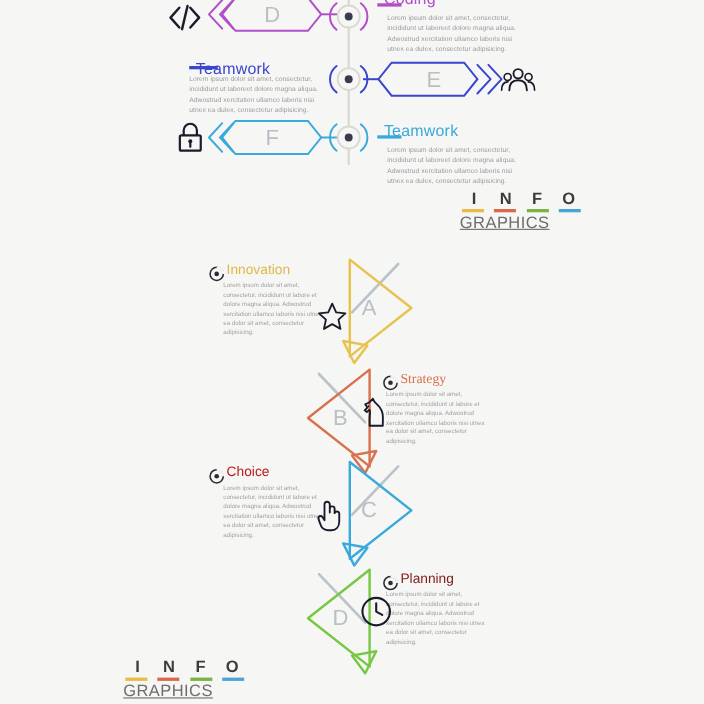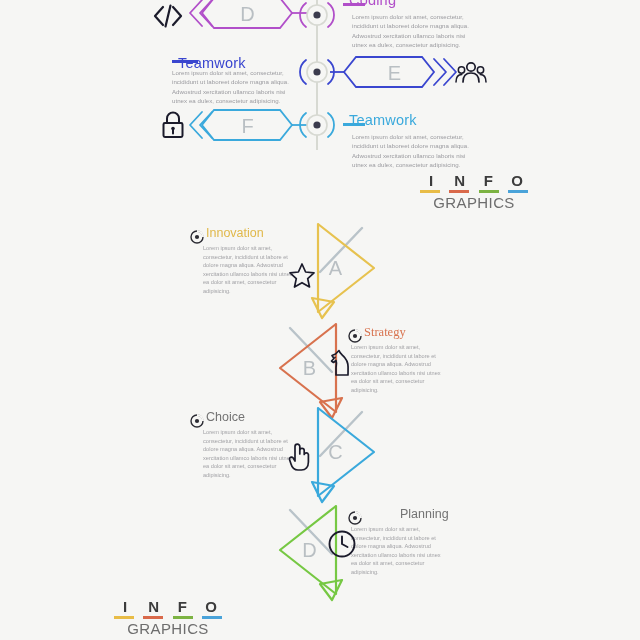--- a/index.html
+++ b/index.html
@@ -47,22 +47,23 @@
     display:flex;justify-content:space-between;
     padding:0 2px 0 2px;
   }
   .logo-letter{
     font-size:15px;font-weight:700;color:#3c3c3c;letter-spacing:0;
     text-align:center;width:22px;
   }
   .logo-bars{display:flex;justify-content:space-between;margin-top:1px;padding:0 2px;}
   .logo-bar{height:3px;width:20px;}
   .logo-graphics{
-    text-align:center;font-size:15px;color:#6d6d6d;letter-spacing:.4px;
+    text-align:left;font-size:15px;color:#6d6d6d;letter-spacing:.4px;
     margin-top:1px;
+    text-decoration:underline;
   }
 
   
   .sect-title{
     font-size:12.5px;font-weight:400;white-space:nowrap;
   }
   .sect-body{
     font-size:5.6px;line-height:8.6px;color:#a2a2a6;width:96px;
   }
   svg{display:block;overflow:visible;}
@@ -173,21 +174,21 @@
     </div>
     <div class="logo-bars">
       <span class="logo-bar" style="background:#e8bc46;"></span>
       <span class="logo-bar" style="background:#d9694a;"></span>
       <span class="logo-bar" style="background:#7cb342;"></span>
       <span class="logo-bar" style="background:#4aa3d9;"></span>
     </div>
     <div class="logo-graphics">GRAPHICS</div>
   </div>
 
-  <div class="abs" style="left:0;top:212px;width:564px;height:380px;">
+  <div class="abs" style="left:0;top:224px;width:564px;height:380px;">
 
     <svg class="abs" style="left:190px;top:18px;" width="14" height="14" viewBox="0 0 14 14">
       <circle cx="7" cy="7" r="6" fill="none" stroke="#2b2b33" stroke-width="1.4"></circle>
       <path d="M7 1 A6 6 0 0 1 13 7" fill="none" stroke="#f6f6f4" stroke-width="2"></path>
       <circle cx="7" cy="7" r="2.1" fill="#2b2b33"></circle>
     </svg>
     <div class="abs sect-title" style="left:206px;top:14px;color:#e0b84a;">Innovation</div>
     <div class="abs sect-body" style="left:203px;top:32px;">Lorem ipsum dolor sit amet, consectetur, incididunt ut labore et dolore magna aliqua. Adwostrud xercitation ullamco laboris nisi utnex ea dolor sit amet, consectetur adipisicing.</div>
 
     <svg class="abs" style="left:288px;top:50px;" width="28" height="28" viewBox="0 0 28 28">
@@ -221,21 +222,21 @@
     <svg class="abs" style="left:327px;top:135px;" width="26" height="30" viewBox="0 0 26 30">
       <path d="M9 28 L21 28 C21 20 22 16 18 11 C15.5 7.8 13 7 12 3.5 L8.5 7 L5 8.5 L7 11.5 L4.5 14 L6.5 15.5 L9 13.5 C10 16 9 19 9 21 Z" fill="none" stroke="#1b1b2b" stroke-width="1.7" stroke-linejoin="round"></path>
       <circle cx="8" cy="10.4" r="0.9" fill="#1b1b2b"></circle>
     </svg>
 
     <svg class="abs" style="left:190px;top:202px;" width="14" height="14" viewBox="0 0 14 14">
       <circle cx="7" cy="7" r="6" fill="none" stroke="#2b2b33" stroke-width="1.4"></circle>
       <path d="M7 1 A6 6 0 0 1 13 7" fill="none" stroke="#f6f6f4" stroke-width="2"></path>
       <circle cx="7" cy="7" r="2.1" fill="#2b2b33"></circle>
     </svg>
-    <div class="abs sect-title" style="left:206px;top:198px;color:#737373;">Choice</div>
+    <div class="abs sect-title" style="left:206px;top:198px;color:#b91c1c;">Choice</div>
     <div class="abs sect-body" style="left:203px;top:216px;">Lorem ipsum dolor sit amet, consectetur, incididunt ut labore et dolore magna aliqua. Adwostrud xercitation ullamco laboris nisi utnex ea dolor sit amet, consectetur adipisicing.</div>
 
     <svg class="abs" style="left:287px;top:228px;" width="26" height="32" viewBox="0 0 26 32">
       <path d="M8 17 L8 6.5 A2.4 2.4 0 0 1 12.8 6.5 L12.8 14 L12.8 10.5 A2.2 2.2 0 0 1 17.2 10.5 L17.2 14.5 A2.2 2.2 0 0 1 21.4 14.5 L21.4 22 C21.4 27 18.5 30 14.5 30 L11 30 C7.5 30 5 27.5 4 24 L2.5 19.5 A2 2 0 0 1 6 17.8 L8 21 Z" fill="none" stroke="#1b1b2b" stroke-width="1.7" stroke-linejoin="round"></path>
     </svg>
 
     <svg class="abs" style="left:310px;top:192px;" width="70" height="100" viewBox="0 0 70 100">
       <line x1="52" y1="8" x2="10" y2="52" stroke="#b9c3c9" stroke-width="2.4" stroke-linecap="round"></line>
       <path d="M8 4 L8 92" fill="none" stroke="#3aa9dc" stroke-width="2.2" stroke-linecap="round"></path>
       <path d="M8 4 L64 48 L8 92" fill="none" stroke="#3aa9dc" stroke-width="2.2" stroke-linejoin="round"></path>
@@ -249,21 +250,21 @@
       <path d="M64 4 L8 48 L64 92" fill="none" stroke="#76c843" stroke-width="2.2" stroke-linejoin="round"></path>
       <path d="M70 78 L48 82 L60 98 Z" fill="none" stroke="#76c843" stroke-width="2.2" stroke-linejoin="round"></path>
     </svg>
     <div class="abs letter" style="left:290px;top:327px;width:40px;text-align:center;color:#b9bfc3;">D</div>
 
     <svg class="abs" style="left:348px;top:299px;" width="14" height="14" viewBox="0 0 14 14">
       <circle cx="7" cy="7" r="6" fill="none" stroke="#2b2b33" stroke-width="1.4"></circle>
       <path d="M7 1 A6 6 0 0 1 13 7" fill="none" stroke="#f6f6f4" stroke-width="2"></path>
       <circle cx="7" cy="7" r="2.1" fill="#2b2b33"></circle>
     </svg>
-    <div class="abs sect-title" style="left:364px;top:295px;color:#737373;margin-left:36px;">Planning</div>
+    <div class="abs sect-title" style="left:364px;top:295px;color:#7f1d1d;">Planning</div>
     <div class="abs sect-body" style="left:351px;top:313px;">Lorem ipsum dolor sit amet, consectetur, incididunt ut labore et dolore magna aliqua. Adwostrud xercitation ullamco laboris nisi utnex ea dolor sit amet, consectetur adipisicing.</div>
 
     <svg class="abs" style="left:327px;top:317px;" width="30" height="30" viewBox="0 0 30 30">
       <circle cx="15" cy="15" r="12.5" fill="none" stroke="#1b1b2b" stroke-width="1.9"></circle>
       <path d="M15 7.5 L15 15 L20.5 18" fill="none" stroke="#1b1b2b" stroke-width="1.9" stroke-linecap="round" stroke-linejoin="round"></path>
     </svg>
   </div>
 
   <div class="abs logo" style="left:112px;top:598px;">
     <div class="logo-info">

